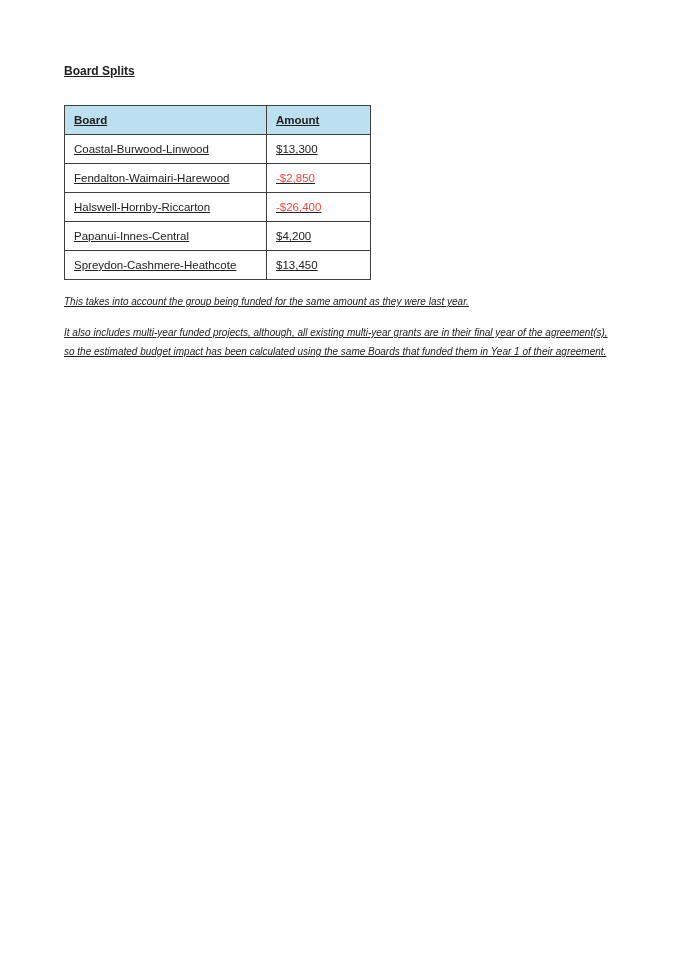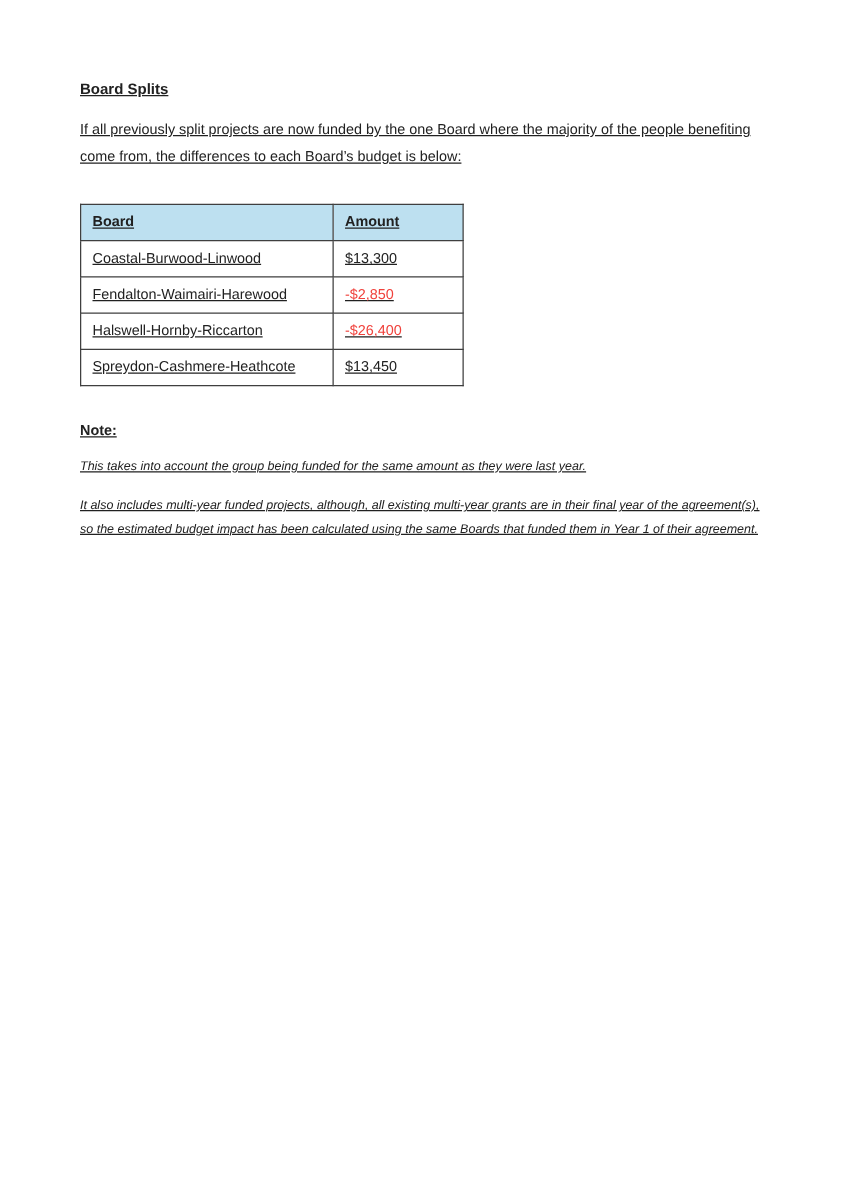--- a/index.html
+++ b/index.html
@@ -68,21 +68,20 @@
     margin: 12px 0 0 0;
   }
 </style>
 </head>
 <body>
 
 <div class="doc">
 
   <h1 class="doc-heading">Board Splits</h1>
 
-  <p class="intro">If all previously split projects are now funded by the one Board where the majority of the people benefiting come from, the differences to each Board’s budget is below:</p>
 
   <table class="board-table">
     <colgroup>
       <col class="col-board">
       <col class="col-amount">
     </colgroup>
     <thead>
       <tr>
         <th>Board</th>
         <th>Amount</th>
@@ -95,25 +94,28 @@
         </tr>
         <tr>
           <td>Fendalton-Waimairi-Harewood</td>
           <td style="color: rgb(240, 66, 60);">-$2,850</td>
         </tr>
         <tr>
           <td>Halswell-Hornby-Riccarton</td>
           <td style="color: rgb(240, 66, 60); margin-left: 36px;">-$26,400</td>
         </tr>
         <tr>
+          <td>Papanui-Innes-Central</td>
+          <td>$4,200</td>
+        </tr>
+        <tr>
           <td>Spreydon-Cashmere-Heathcote</td>
           <td>$13,450</td>
         </tr>
       </tbody>
   </table>
 
-  <p class="note-heading">Note:</p>
 
   <p class="note">This takes into account the group being funded for the same amount as they were last year.</p>
 
   <p class="note">It also includes multi-year funded projects, although, all existing multi-year grants are in their final year of the agreement(s), so the estimated budget impact has been calculated using the same Boards that funded them in Year 1 of their agreement.</p>
 
 </div>
 
 </body></html>

